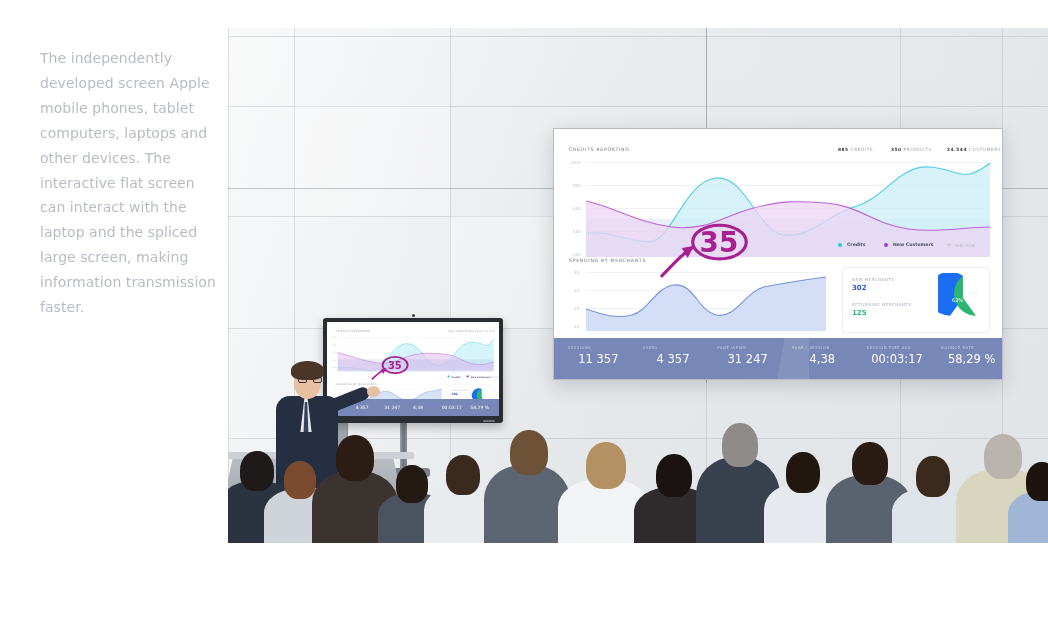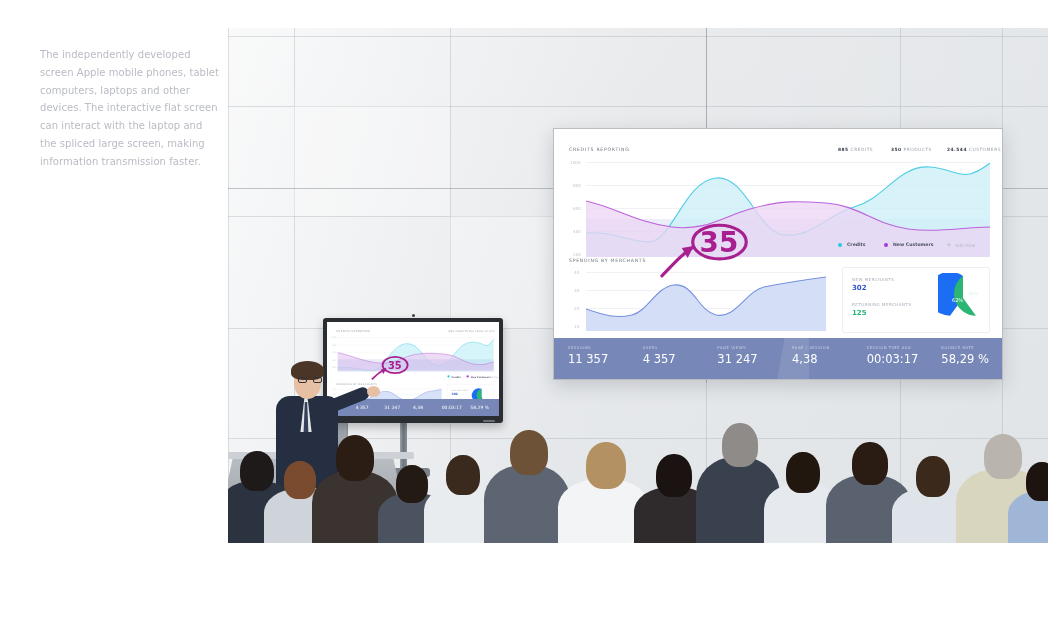--- a/index.html
+++ b/index.html
@@ -11,21 +11,21 @@
   
   #text-col { position:absolute; left:40px; top:32px; width:182px; }
   #page-title {
     font-family:"DejaVu Sans", sans-serif;
     font-size:16.5px; line-height:1.33; font-weight:400;
     color:#4a4a52; letter-spacing:.1px;
   }
   #page-body {
     margin-top:14px;
     font-family:"DejaVu Sans", sans-serif;
-    font-size:10px; line-height:1.78; color:#b9bcc4; letter-spacing:.05px;
+    font-size:14px; line-height:1.78; color:#b9bcc4; letter-spacing:.05px;
   }
 
   
   #photo { position:absolute; left:228px; top:28px; width:820px; height:515px; overflow:hidden; background:#e9ebed; }
 
   .wall { position:absolute; inset:0;
     background:
       linear-gradient(105deg, rgba(255,255,255,.75) 0%, rgba(236,238,240,.2) 45%, rgba(222,226,229,.5) 100%),
       linear-gradient(#e8eaec,#e3e6e9);
   }
@@ -101,21 +101,21 @@
   .mval { position:absolute; font-family:"DejaVu Sans", sans-serif; font-size:7px; font-weight:700; }
 
   
   #statbar { position:absolute; left:0; right:0; bottom:0; height:41px; background:#7787b8;
              display:flex; overflow:hidden; }
   #statbar::after { content:""; position:absolute; left:200px; top:0; width:55px; height:100%;
                     background:linear-gradient(100deg,transparent 48%, rgba(255,255,255,.10) 50%); }
   .stat { flex:1; padding:8px 0 0 14px; position:relative; }
   .stat .l { font-family:"DejaVu Sans", sans-serif; font-size:3.7px; letter-spacing:.6px;
              color:#ccd4e8; text-transform:uppercase; white-space:nowrap; }
-  .stat .v { font-family:"DejaVu Sans", sans-serif; font-size:11.5px; color:#fff; margin-top:2px; white-space:nowrap; }
+  .stat .v { font-family:"DejaVu Sans", sans-serif; font-size:11.5px; color:#fff; margin-top:2px; white-space:nowrap;text-align:center; }
 
   
   #annot { position:absolute; left:0; top:0; width:100%; height:100%; pointer-events:none; }
 
   
   .cross { position:absolute; background:rgba(120,128,138,.45); }
 </style>
 </head>
 <body>
 

